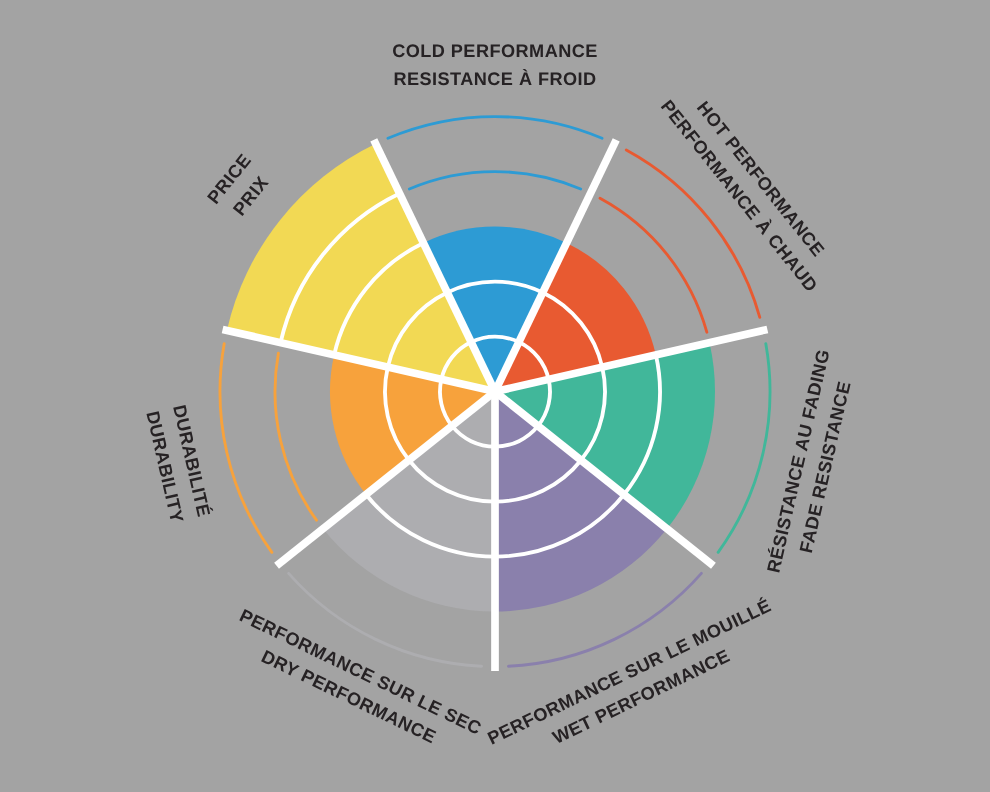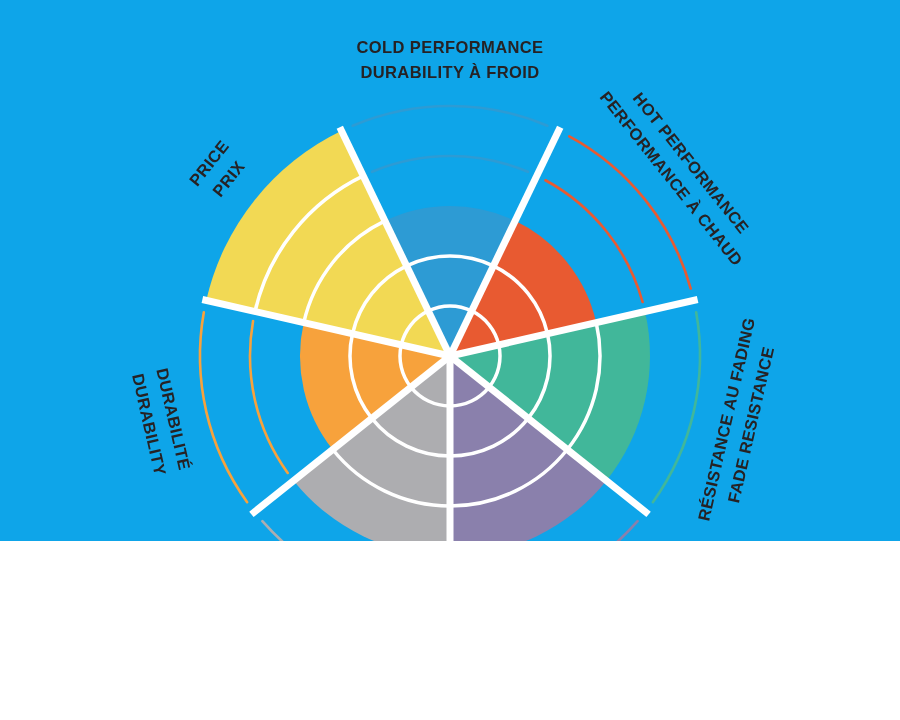--- a/index.html
+++ b/index.html
@@ -3,22 +3,22 @@
   <meta charset="utf-8">
   <style>
     html, body {
       margin: 0;
       padding: 0;
       background: #ffffff;
     }
     .stage {
       position: relative;
       width: 900px;
-      height: 541px;
-      background: #0ea5e9;
+      height: 720px;
+      background: #a3a3a3;
       overflow: hidden;
       font-family: "Liberation Sans", sans-serif;
     }
     #chart-svg {
       position: absolute;
       left: 0;
       top: 0;
     }
     #chart-labels {
       position: absolute;
@@ -83,21 +83,21 @@
       <path d="M 569.34 136.33 A 250.00 250.00 0 0 1 690.72 288.53" fill="none" stroke="#e85a31" stroke-width="2.6" stroke-linecap="round"></path>
       <path d="M 696.16 312.34 A 250.00 250.00 0 0 1 652.84 502.14" fill="none" stroke="#41b79a" stroke-width="2.6" stroke-linecap="round"></path>
       <path d="M 637.61 521.23 A 250.00 250.00 0 0 1 462.21 605.70" fill="none" stroke="#8a80ac" stroke-width="2.6" stroke-linecap="round"></path>
       <path d="M 437.79 605.70 A 250.00 250.00 0 0 1 262.39 521.23" fill="none" stroke="#adadb0" stroke-width="2.6" stroke-linecap="round"></path>
       <path d="M 287.73 472.91 A 200.00 200.00 0 0 1 253.07 321.07" fill="none" stroke="#f7a23c" stroke-width="2.6" stroke-linecap="round"></path>
       <path d="M 247.16 502.14 A 250.00 250.00 0 0 1 203.84 312.34" fill="none" stroke="#f7a23c" stroke-width="2.6" stroke-linecap="round"></path>
     </svg>
   <div id="chart-labels">
       <div class="seg-label" style="left: 450px; top: 60px; color: rgb(38, 34, 36); transform: translate(-50%, -50%) rotate(0deg);">
         <div>COLD PERFORMANCE</div>
-        <div>DURABILITY À FROID</div>
+        <div>RESISTANCE À FROID</div>
       </div>
       <div class="seg-label" style="left: 681.422px; top: 171.447px; color: rgb(38, 34, 36); transform: translate(-50%, -50%) rotate(51.43deg);">
         <div>HOT PERFORMANCE</div>
         <div>PERFORMANCE À CHAUD</div>
       </div>
       <div class="seg-label" style="left: 738.579px; top: 421.866px; color: rgb(38, 34, 36); transform: translate(-50%, -50%) rotate(-77.14deg);">
         <div>RÉSISTANCE AU FADING</div>
         <div>FADE RESISTANCE</div>
       </div>
       <div class="seg-label" style="left: 578.43px; top: 622.687px; color: rgb(38, 34, 36); transform: translate(-50%, -50%) rotate(-25.71deg);">

